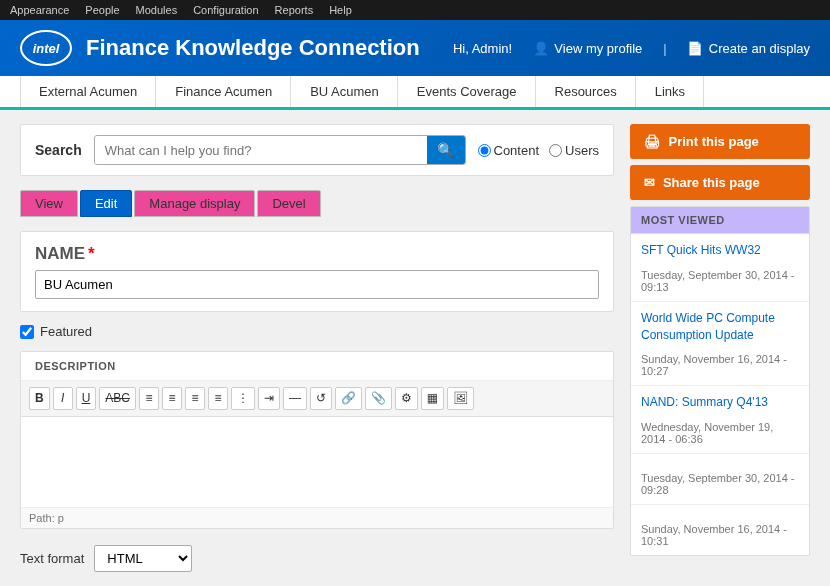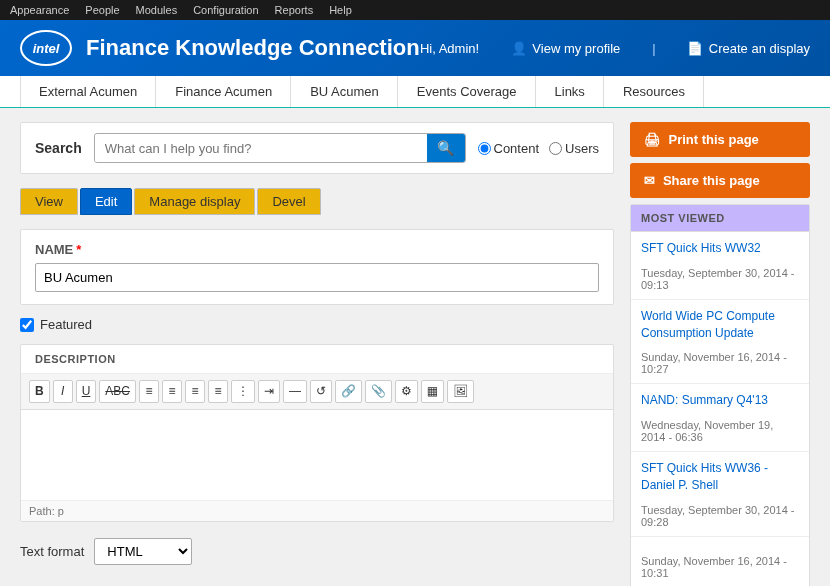--- a/index.html
+++ b/index.html
@@ -27,28 +27,28 @@
     .header-left { display: flex; align-items: center; gap: 14px; }
     .intel-logo {
       width: 52px; height: 36px;
       border: 2px solid #fff;
       border-radius: 50%;
       display: flex; align-items: center; justify-content: center;
       color: #fff; font-size: 13px; font-weight: bold;
       font-style: italic;
     }
     .header-title { color: #fff; font-size: 22px; font-weight: bold; }
-    .header-right { display: flex; align-items: center; gap: 32px; color: #fff; font-size: 13px; }
+    .header-right { display: flex; align-items: center; gap: 21px; color: #fff; font-size: 13px; }
     .header-right a { color: #fff; text-decoration: none; display: flex; align-items: center; gap: 5px; }
     .header-right .separator { color: #aad4ff; }
 
     
     .secondary-nav {
       background: #fff;
-      border-bottom: 1px solid #14b8a6;
+      border-bottom: 3px solid #14b8a6;
       padding: 0 20px;
       display: flex;
       gap: 0;
     }
     .secondary-nav .nav-item {
       padding: 8px 18px;
       font-size: 13px;
       color: #333;
       cursor: pointer;
       border-right: 1px solid #ddd;
@@ -86,31 +86,31 @@
 
     
     .tab-bar {
       display: flex;
       gap: 2px;
       margin-bottom: 14px;
     }
     .tab-bar .tab {
       padding: 5px 14px;
       border: 1px solid #bbb;
-      background: #eab308;
+      background: #ec4899;
       cursor: pointer;
       font-size: 13px;
       border-radius: 2px 2px 0 0;
       color: #333;
     }
     .tab-bar .tab.active { background: #0066cc; color: #fff; border-color: #0055aa; }
 
     
     .form-section { background: #fff; border: 1px solid #ddd; padding: 12px 14px; margin-bottom: 12px; border-radius: 2px; }
-    .form-label { font-size: 13px; font-weight: bold; color: #555; margin-bottom: 6px; display: flex; gap: 3px; }
+    .form-label { font-size: 17px; font-weight: bold; color: #555; margin-bottom: 6px; display: flex; gap: 3px; }
     .form-label .required { color: red; }
     .form-input { width: 100%; border: 1px solid #aaa; padding: 6px 8px; font-size: 13px; border-radius: 2px; outline: none; }
 
     
     .checkbox-row { display: flex; align-items: center; gap: 6px; margin-bottom: 12px; font-size: 13px; color: #333; }
     .checkbox-row input[type=checkbox] { width: 14px; height: 14px; }
 
     
     .desc-section { background: #fff; border: 1px solid #ddd; border-radius: 2px; margin-bottom: 12px; }
     .desc-header { padding: 8px 14px; font-size: 11px; font-weight: bold; color: #555; letter-spacing: 0.5px; border-bottom: 1px solid #eee; text-transform: uppercase; }
@@ -190,22 +190,22 @@
       <span>Create an display</span>
     </a>
   </div>
 </header>
 
 <nav class="secondary-nav">
   <div class="nav-item">External Acumen</div>
   <div class="nav-item">Finance Acumen</div>
   <div class="nav-item">BU Acumen</div>
   <div class="nav-item">Events Coverage</div>
+  <div class="nav-item">Resources</div>
   <div class="nav-item">Links</div>
-  <div class="nav-item">Resources</div>
 </nav>
 
 <div class="main-area">
 
   <div class="content-left">
 
     <div class="search-row">
       <span class="search-label">Search</span>
       <div class="search-input-wrap">
         <input type="text" class="search-input" placeholder="What can I help you find?" style="">
@@ -298,21 +298,20 @@
     </div>
           <div class="most-viewed-item">
       <div class="item-title">World Wide PC Compute Consumption Update</div>
       <div class="item-date">Sunday, November 16, 2014 - 10:27</div>
     </div>
           <div class="most-viewed-item">
       <div class="item-title">NAND: Summary Q4'13</div>
       <div class="item-date">Wednesday, November 19, 2014 - 06:36</div>
     </div>
           <div class="most-viewed-item">
-      <div class="item-title">SFT Quick Hits WW36 - Daniel P. Shell</div>
       <div class="item-date">Tuesday, September 30, 2014 - 09:28</div>
     </div>
           <div class="most-viewed-item">
       <div class="item-date">Sunday, November 16, 2014 - 10:31</div>
     </div>
         </div>
     </div>
   </div>
 
 </div>

